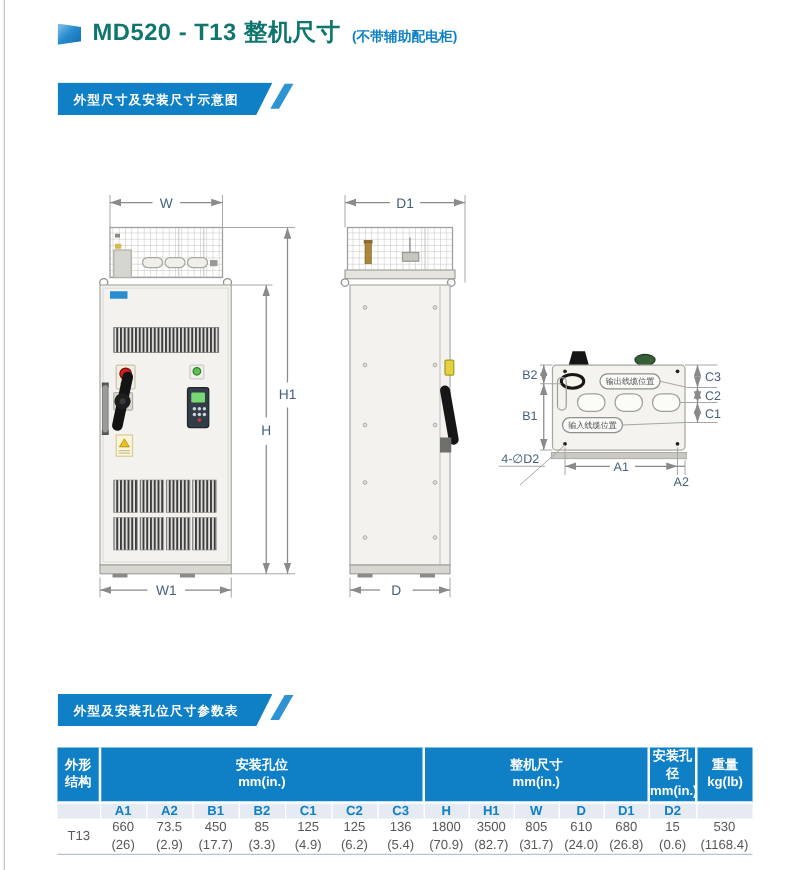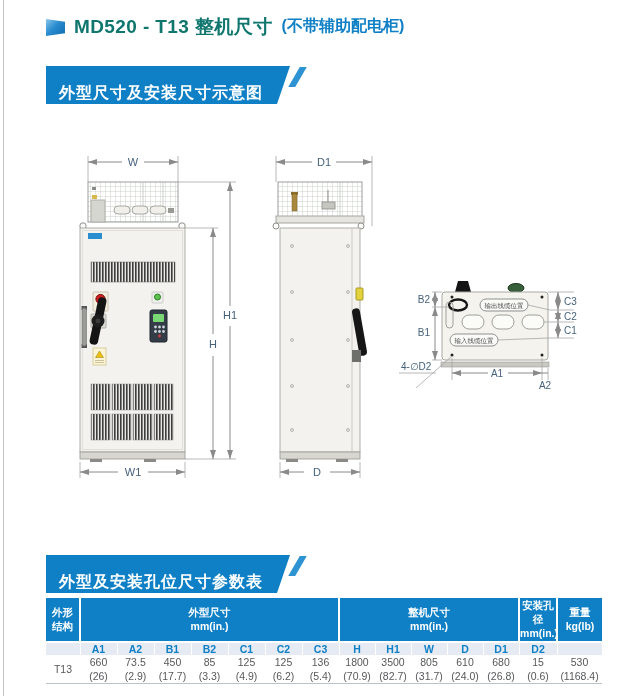--- a/index.html
+++ b/index.html
@@ -12,28 +12,28 @@
   .page-edge { position:absolute; left:3px; top:0; width:1px; height:696px; background:#c4c4c4; }
 
   
   .title-row { position:absolute; left:46px; top:16px; display:flex; align-items:flex-end; gap:9px; }
   .flag {
     width:19px; height:17px; margin-bottom:3px;
     background:linear-gradient(135deg,#8ac6ea 0%,#2a8dd0 45%,#0d6cae 100%);
     clip-path:polygon(0 0,100% 16%,100% 84%,0 100%);
   }
   .page-title { margin:0; font-size:19px; font-weight:bold; color:#0f766e; letter-spacing:0.4px; line-height:1.2; }
-  .title-note { font-size:16px; font-weight:bold; color:#0f80c6; padding-bottom:2px; }
+  .title-note { font-size:11px; font-weight:bold; color:#0f80c6; padding-bottom:2px; }
 
   
   .banner { position:absolute; left:46px; height:22px; }
   .banner-main {
     position:relative; height:22px; line-height:22px; display:inline-block;
-    background:#0f80c6; color:#fff; font-size:16px; font-weight:bold; letter-spacing:1px;
-    padding:16px 27px 0 13px;
+    background:#0f80c6; color:#fff; font-size:10px; font-weight:bold; letter-spacing:1px;
+    padding:4px 27px 0 13px;
     clip-path:polygon(0 0,100% 0,calc(100% - 13px) 100%,0 100%);
   }
   .banner-stripe {
     position:absolute; top:1px; right:-11px; width:7px; height:20px;
     background:#2e93d2; transform:skewX(-30deg);
   }
 
   
   .figure svg { position:absolute; overflow:visible; }
   #front-svg { left:60px; top:116px; }
@@ -358,21 +358,21 @@
         <col style="width:38px">
         <col style="width:45px">
       </colgroup>
       <tbody>
           <tr>
         <th class="gh">
           <div>外形</div>
           <div>结构</div>
         </th>
         <th class="gh" colspan="7">
-          <div>外型尺寸</div>
+          <div>安装孔位</div>
           <div>mm(in.)</div>
         </th>
         <th class="gh" colspan="5">
           <div>整机尺寸</div>
           <div>mm(in.)</div>
         </th>
         <th class="gh">
           <div>安装孔径</div>
           <div>mm(in.)</div>
         </th>

